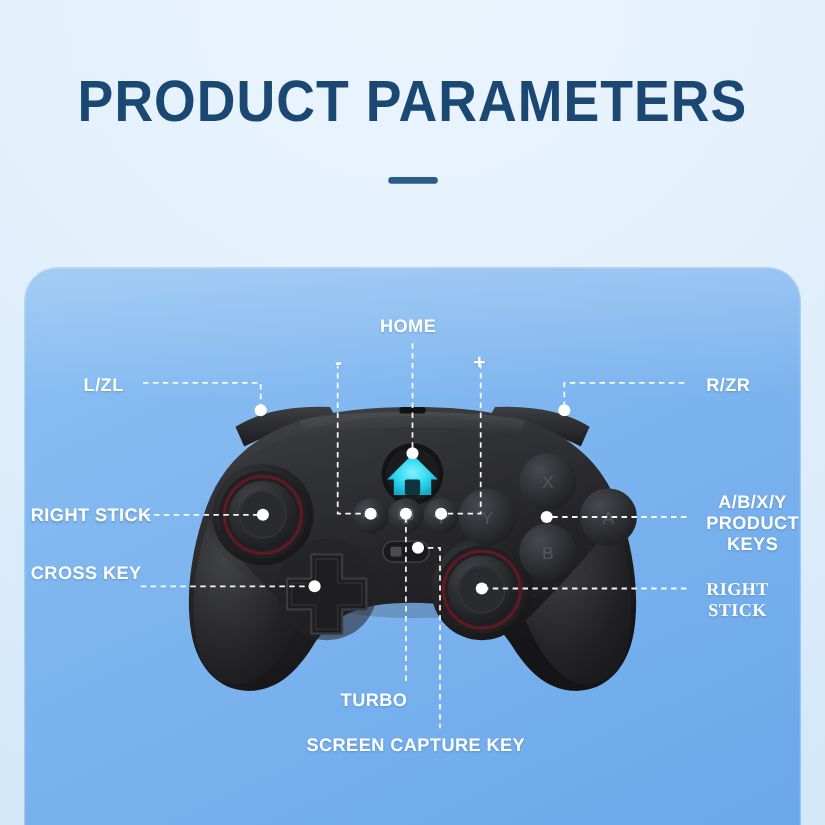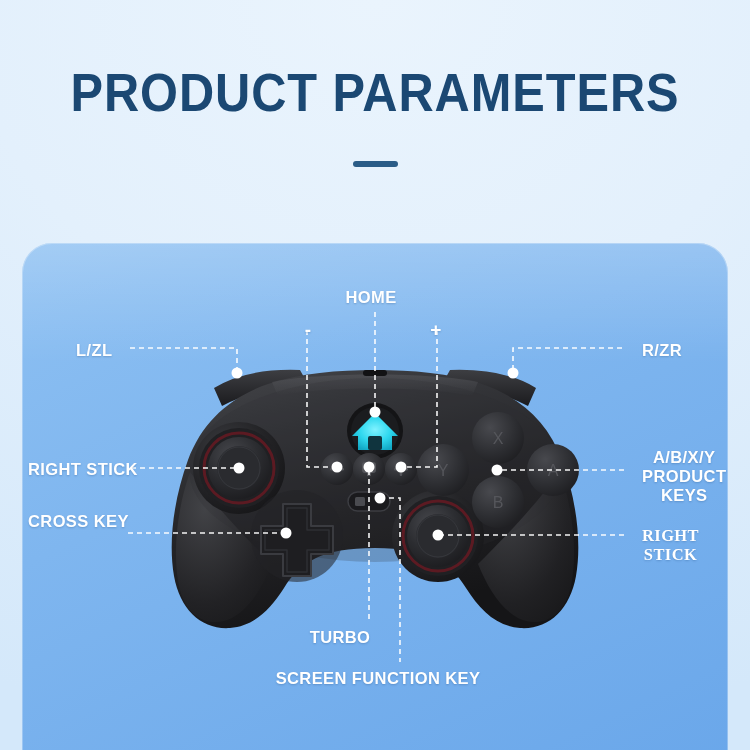--- a/index.html
+++ b/index.html
@@ -282,13 +282,13 @@
 <div class="callout right" id="lbl-rzr">R/ZR</div>
 <div class="callout right" id="lbl-abxy">A/B/X/Y
 PRODUCT
 KEYS</div>
 <div class="callout right" id="lbl-right-stick">RIGHT
 STICK</div>
 <div class="callout center" id="lbl-home">HOME</div>
 <div class="callout center" id="lbl-minus">-</div>
 <div class="callout center" id="lbl-plus">+</div>
 <div class="callout center" id="lbl-turbo">TURBO</div>
-<div class="callout center" id="lbl-capture">SCREEN FUNCTION KEY</div>
+<div class="callout center" id="lbl-capture">SCREEN CAPTURE KEY</div>
 
 </body></html>

